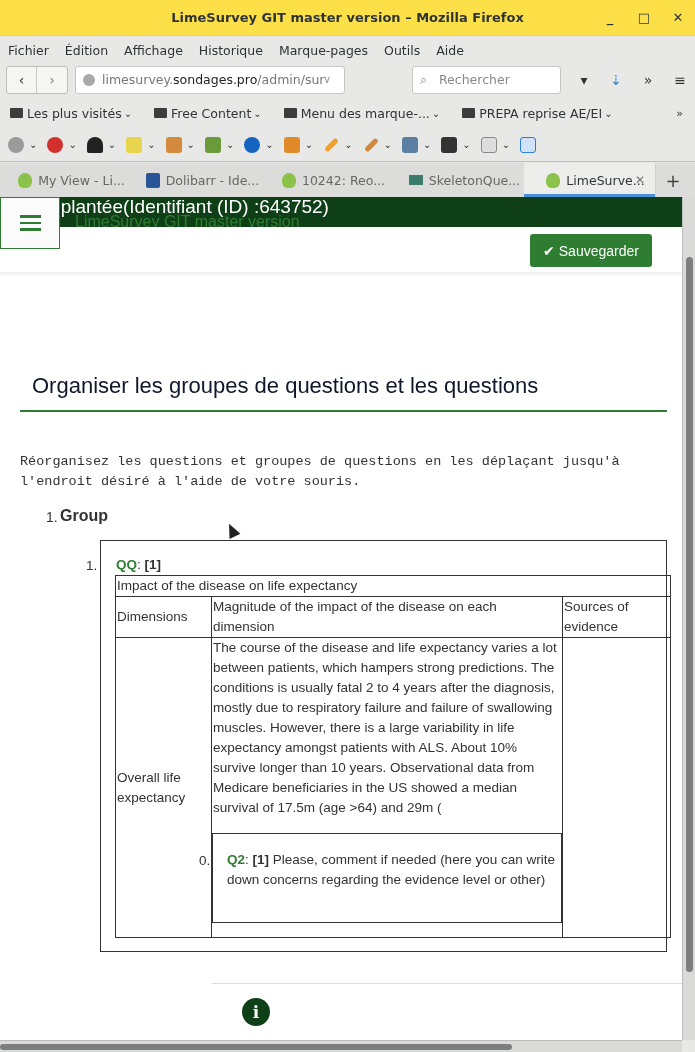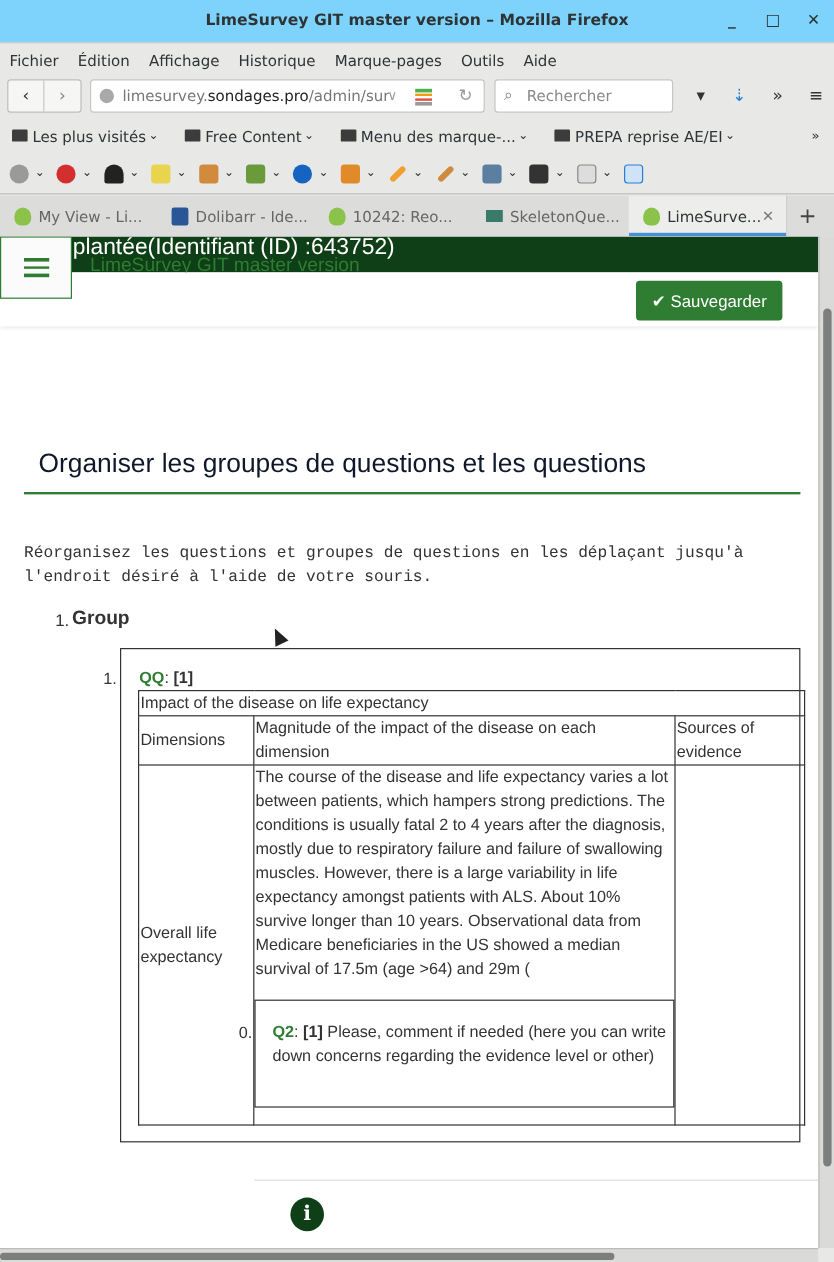--- a/index.html
+++ b/index.html
@@ -1,48 +1,48 @@
 <!DOCTYPE html>
 <html><head>
 <meta charset="utf-8">
 <style>
   * { box-sizing: border-box; margin: 0; padding: 0; }
   html, body { width: 695px; height: 1052px; overflow: hidden; background: #e8e8e7; font-family: "DejaVu Sans", sans-serif; }
-  .titlebar { position: absolute; left: 0; top: 0; width: 695px; height: 36px; background: #7dd3fc; border-bottom: 1px solid #cfcfcd; text-align: center; font-size: 13px; font-weight: bold; color: #2e3436; line-height: 36px; }
+  .titlebar { position: absolute; left: 0; top: 0; width: 695px; height: 36px; background: #fde047; border-bottom: 1px solid #cfcfcd; text-align: center; font-size: 13px; font-weight: bold; color: #2e3436; line-height: 36px; }
   .titlebar .wbtns { position: absolute; right: 0; top: 0; height: 36px; display: flex; }
   .titlebar .wbtn { width: 34px; text-align: center; font-size: 13px; color: #2e3436; cursor: pointer; }
   .menubar { position: absolute; top: 37px; left: 0; width: 695px; height: 26px; display: flex; align-items: center; font-size: 12.5px; color: #2e3436; padding-left: 8px; }
   .menubar span { margin-right: 16px; cursor: pointer; }
   .navbar { position: absolute; top: 63px; left: 0; width: 695px; height: 34px; display: flex; align-items: center; }
   .navbtns { position: absolute; left: 6px; top: 3px; width: 62px; height: 28px; border: 1px solid #bdbdbb; border-radius: 3px; background: #f6f6f5; display: flex; }
   .navbtns div { width: 31px; height: 26px; line-height: 26px; text-align: center; font-size: 14px; color: #333; cursor: pointer; }
   .navbtns div:first-child { border-right: 1px solid #c8c8c6; }
   .navbtns div:last-child { color: #888; }
-  .urlbar { position: absolute; left: 75px; top: 3px; width: 329px; height: 28px; background: #fff; border: 1px solid #c6c6c4; border-radius: 3px; font-size: 12.5px; color: #777; line-height: 26px; padding-left: 26px; white-space: nowrap; overflow: hidden; }
+  .urlbar { position: absolute; left: 75px; top: 3px; width: 270px; height: 28px; background: #fff; border: 1px solid #c6c6c4; border-radius: 3px; font-size: 12.5px; color: #777; line-height: 26px; padding-left: 26px; white-space: nowrap; overflow: hidden; }
   .urlbar b { color: #222; font-weight: normal; }
   .urlbar .globe { position: absolute; left: 7px; top: 7px; width: 12px; height: 12px; border-radius: 50%; background: #a9a9a9; }
   .urlbar .dd { position: absolute; left: 247px; top: 0; color: #999; font-size: 11px; }
   .urlbar .bars { position: absolute; left: 270px; top: 7px; width: 14px; height: 14px; }
   .urlbar .bars i { display: block; height: 2.5px; margin-bottom: 1.3px; width: 14px; }
   .urlbar .reload { position: absolute; left: 306px; top: 0; color: #999; font-size: 14px; }
   .searchbar { position: absolute; left: 412px; top: 3px; width: 149px; height: 28px; background: #fff; border: 1px solid #c6c6c4; border-radius: 3px; font-size: 12.5px; color: #888; line-height: 26px; padding-left: 26px; }
   .searchbar .mag { position: absolute; left: 7px; top: 0; font-size: 13px; color: #888; }
   .navicons { position: absolute; left: 568px; top: 0; height: 34px; display: flex; align-items: center; }
   .navicons span { width: 32px; text-align: center; font-size: 14px; color: #333; cursor: pointer; }
   .bookmarks { position: absolute; top: 98px; left: 0; width: 695px; height: 30px; display: flex; align-items: center; font-size: 12.5px; color: #2e3436; padding-left: 10px; }
   .bm { display: flex; align-items: center; margin-right: 22px; cursor: pointer; justify-content: space-between; }
   .bm .folder { width: 13px; height: 10px; background: #3c3c3c; margin-right: 4px; border-radius: 1px; position: relative; }
   .bm .chev { margin-left: 2px; font-size: 10px; }
   .bm-more { position: absolute; right: 12px; font-size: 11px; }
   .toolbar { position: absolute; top: 128px; left: 0; width: 695px; height: 34px; border-bottom: 1px solid #bdbdbb; display: flex; align-items: center; padding-left: 8px; }
   .tb { display: flex; align-items: center; margin-right: 10px; cursor: pointer; }
   .tb .ic { width: 16px; height: 16px; border-radius: 3px; margin-right: 5px; }
   .tb .chev { font-size: 10px; color: #333; }
   .tabs { position: absolute; top: 163px; left: 0; width: 695px; height: 34px; background: #dcdcda; display: flex; align-items: stretch; }
-  .tab { width: 131px; display: flex; align-items: center; padding-left: 12px; font-size: 12.5px; color: #666; white-space: nowrap; overflow: hidden; cursor: pointer; position: relative; }
+  .tab { width: 131px; display: flex; align-items: center; padding-left: 12px; font-size: 12.5px; color: #666; white-space: nowrap; overflow: hidden; cursor: pointer; position: relative; justify-content: center; }
   .tab .fav { width: 14px; height: 15px; margin-right: 6px; flex: none; }
   .tab.active { background: #ededec; color: #2e3436; border-top: 0; }
   .tab.active::after { content: ""; position: absolute; left: 0; right: 0; bottom: 0; height: 3px; background: #4a90d9; }
   .tab .close { position: absolute; right: 10px; color: #777; font-size: 12px; }
   .newtab { width: 35px; display: flex; align-items: center; justify-content: center; font-size: 18px; color: #444; border-left: 1px solid #cfcfcd; cursor: pointer; }
   .viewport { position: absolute; top: 197px; left: 0; width: 682px; height: 843px; background: #fff; overflow: hidden; }
   .vscroll { position: absolute; top: 197px; left: 682px; width: 13px; height: 843px; background: #dadad8; border-left: 1px solid #bbb; }
   .vscroll .thumb { position: absolute; left: 3px; top: 60px; width: 7px; height: 715px; border-radius: 4px; background: #7d7e7e; }
   .hscroll { position: absolute; top: 1040px; left: 0; width: 682px; height: 12px; background: #dadad8; border-top: 1px solid #bbb; }
   .hscroll .thumb { position: absolute; left: 0; top: 3px; width: 512px; height: 6px; border-radius: 3px; background: #7d7e7e; }

